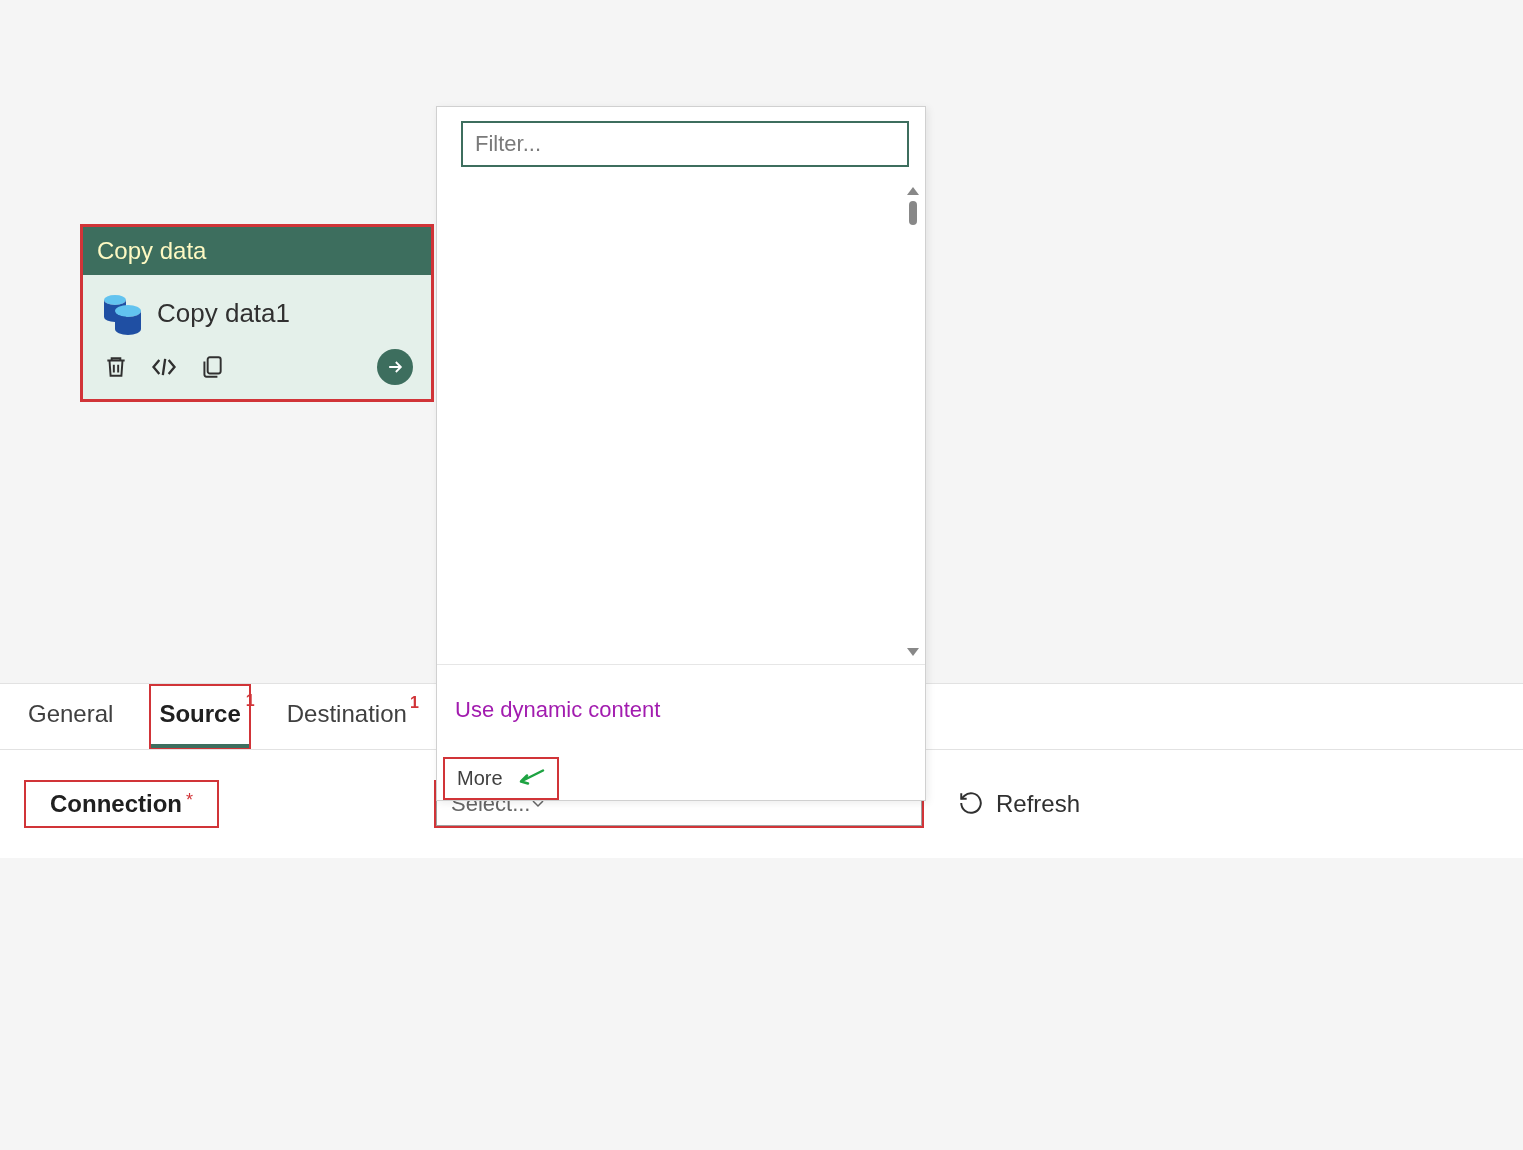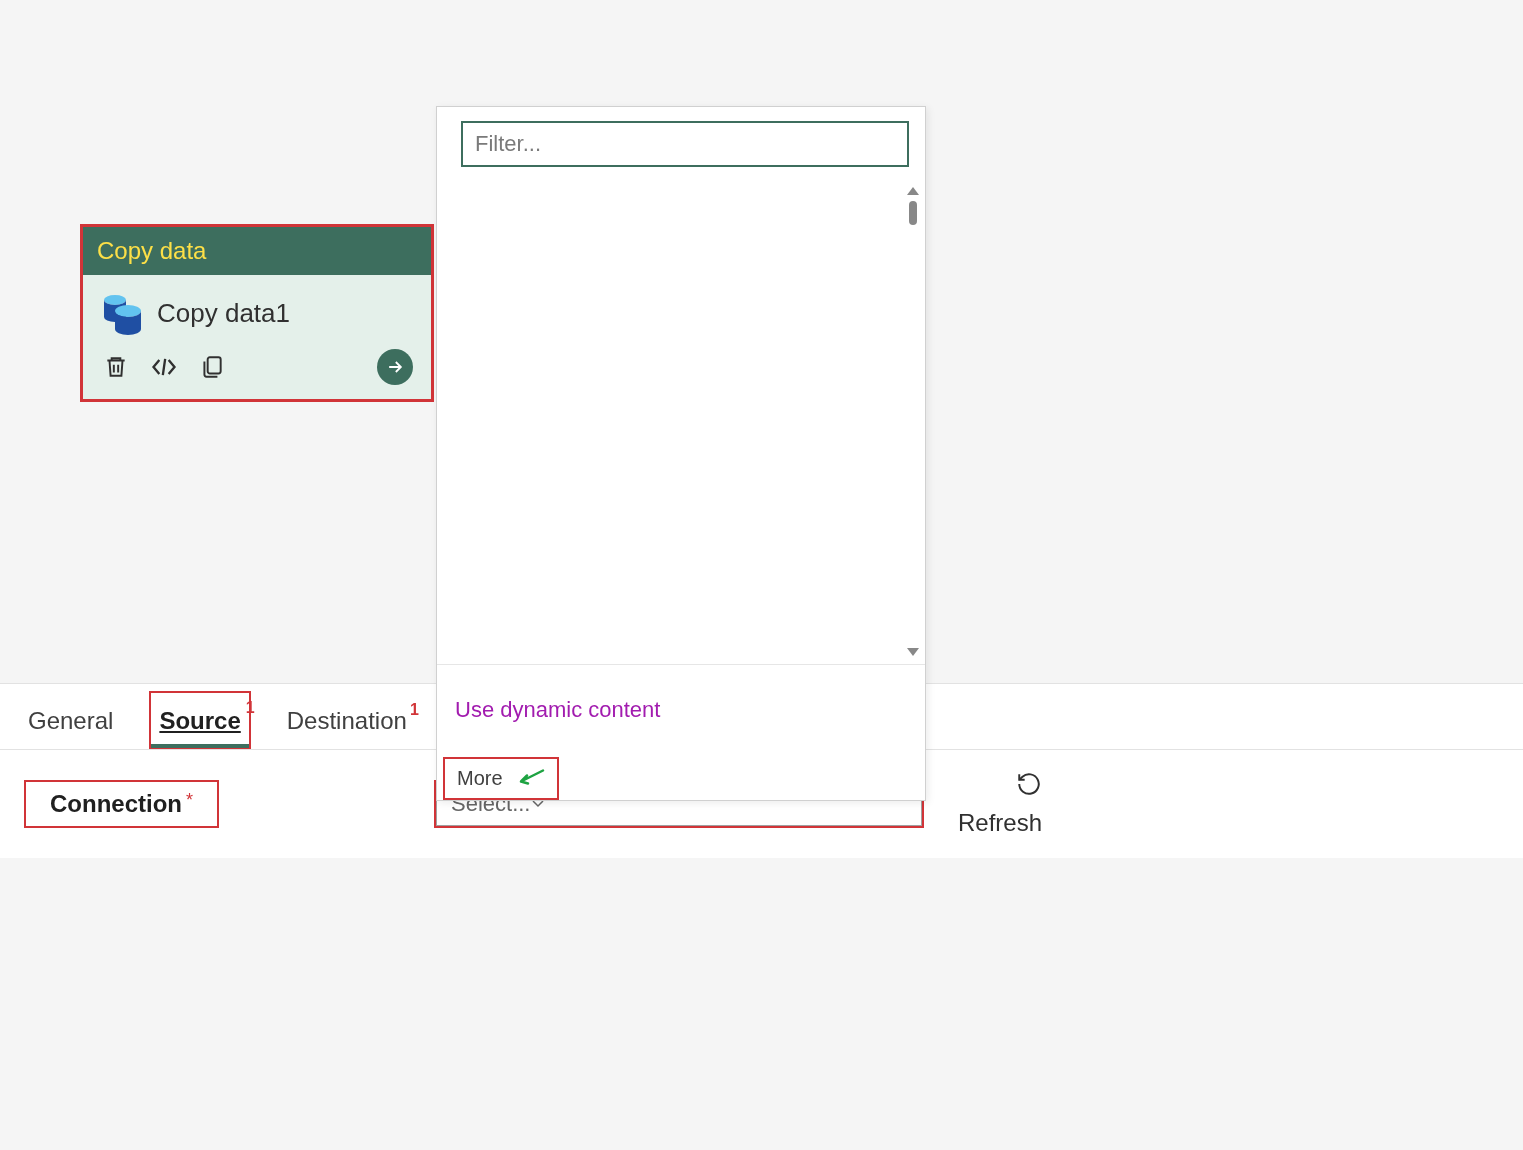--- a/index.html
+++ b/index.html
@@ -25,21 +25,21 @@
       position: absolute;
       left: 80px;
       top: 224px;
       width: 354px;
       border: 3px solid #d13438;
       background: #e4f0ea;
     }
     
     .activity-header {
       background: #3d6e5e;
-      color: #fde047;
+      color: #fef9c3;
       padding: 10px 14px;
       font-size: 24px;
       font-weight: 400;
     }
     
     .activity-body {
       display: flex;
       align-items: center;
       padding: 16px 18px 10px 18px;
       gap: 12px;
@@ -194,36 +194,34 @@
       width: 1523px;
       background: #ffffff;
       border-top: 1px solid #e2e2e2;
     }
     
     .tabs {
       display: flex;
       padding: 0 24px;
       border-bottom: 1px solid #e2e2e2;
       gap: 32px;
-      align-items: flex-end;
       height: 66px;
     }
     
     .tab {
       padding: 16px 4px 14px 4px;
       font-size: 24px;
       color: #404040;
       cursor: pointer;
       position: relative;
     }
     
     .tab.active {
       font-weight: 600;
       color: #202020;
-      text-decoration: underline;
     }
     
     .tab.active::after {
       content: '';
       position: absolute;
       bottom: -1px;
       left: 0;
       right: 0;
       height: 4px;
       background: #3d6e5e;
@@ -287,26 +285,25 @@
     }
     
     .chevron {
       color: #666;
     }
     
     .refresh-btn {
       position: absolute;
       left: 958px;
       display: flex;
-      align-items: flex-end;
+      align-items: flex-start;
       gap: 12px;
       font-size: 24px;
       color: #303030;
       cursor: pointer;
-      flex-direction: column;
     }
     
     .tab-badge-dest {
       position: absolute;
       top: 10px;
       right: -8px;
       font-size: 16px;
       color: #d13438;
       font-weight: 600;
     }

